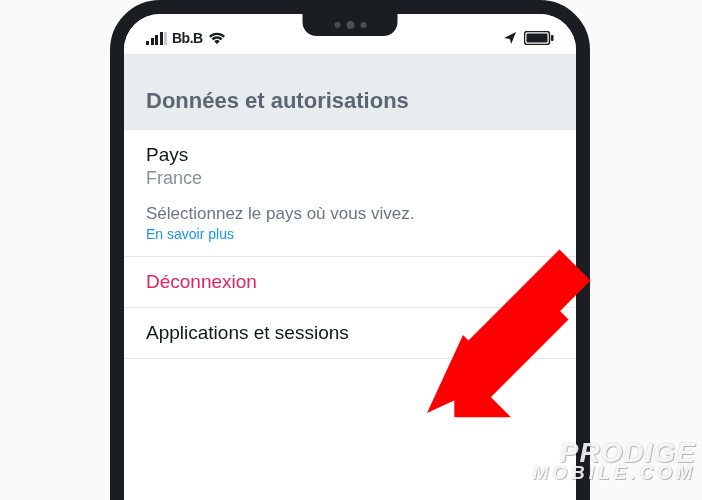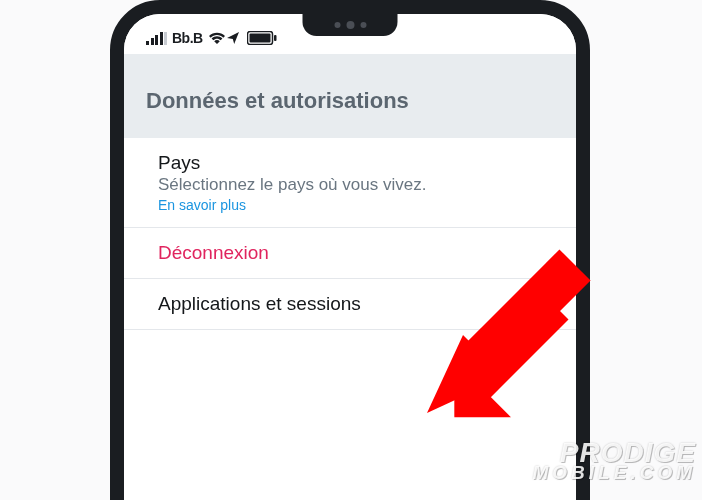--- a/index.html
+++ b/index.html
@@ -36,48 +36,49 @@
       align-items: center;
       justify-content: center;
       gap: 6px;
     }
     .notch-dot { width: 6px; height: 6px; border-radius: 50%; background: #4a4e55; }
     .notch-dot.big { width: 8px; height: 8px; }
     .status-bar {
       height: 40px;
       display: flex;
       align-items: center;
+      justify-content: space-between;
       padding: 8px 22px 0;
       background: #fff;
     }
     .sb-left { display: flex; align-items: center; gap: 5px; }
     .signal-bars { display: flex; align-items: flex-end; gap: 1.5px; }
     .signal-bars span { width: 3px; background: #1a1d21; display: block; }
     .signal-bars span:nth-child(1){height:4px;} .signal-bars span:nth-child(2){height:7px;}
     .signal-bars span:nth-child(3){height:10px;} .signal-bars span:nth-child(4){height:13px;}
     .signal-bars span:nth-child(5){height:13px; background:#c7cbd1;}
     .carrier { font-size: 14px; font-weight: 700; color: #1a1d21; letter-spacing: -0.5px; }
     .sb-right { display: flex; align-items: center; gap: 7px; }
     .section-header {
       background: #e8ecef;
-      padding: 34px 22px 24px;
+      padding: 34px 22px 16px;
     }
     .section-header h2 {
       font-size: 22px;
       font-weight: 700;
       color: #5b6670;
     }
     .item {
-      padding: 14px 34px;
+      padding: 14px 22px;
       border-bottom: 1px solid #e4e7eb;
       background: #fff;
     }
     .item-title { font-size: 19px; color: #14171a; font-weight: 400; }
     .item-value { font-size: 18px; color: #889199; margin-top: 2px; }
-    .item-desc { font-size: 17px; color: #6a7681; line-height: 1.35; }
+    .item-desc { font-size: 17px; color: #6a7681; margin-top: 14px; line-height: 1.35; }
     .item-link { font-size: 14px; color: #1b95e0; }
     .item-danger .item-title { color: #e0245e; }
     .arrow-annotation {
       position: absolute;
       left: 415px;
       top: 245px;
       width: 190px;
       height: 190px;
       pointer-events: none;
       z-index: 50;
@@ -132,20 +133,21 @@
       </svg>
     </div>
   </div>
 
   <div class="section-header">
     <h2>Données et autorisations</h2>
   </div>
 
   <div class="item">
     <div class="item-title">Pays</div>
+    <div class="item-value">France</div>
     <div class="item-desc">Sélectionnez le pays où vous vivez.</div>
     <div class="item-link">En savoir plus</div>
   </div>
 
 
   <div class="item item-danger">
     <div class="item-title">Déconnexion</div>
   </div>
 
   <div class="item">

